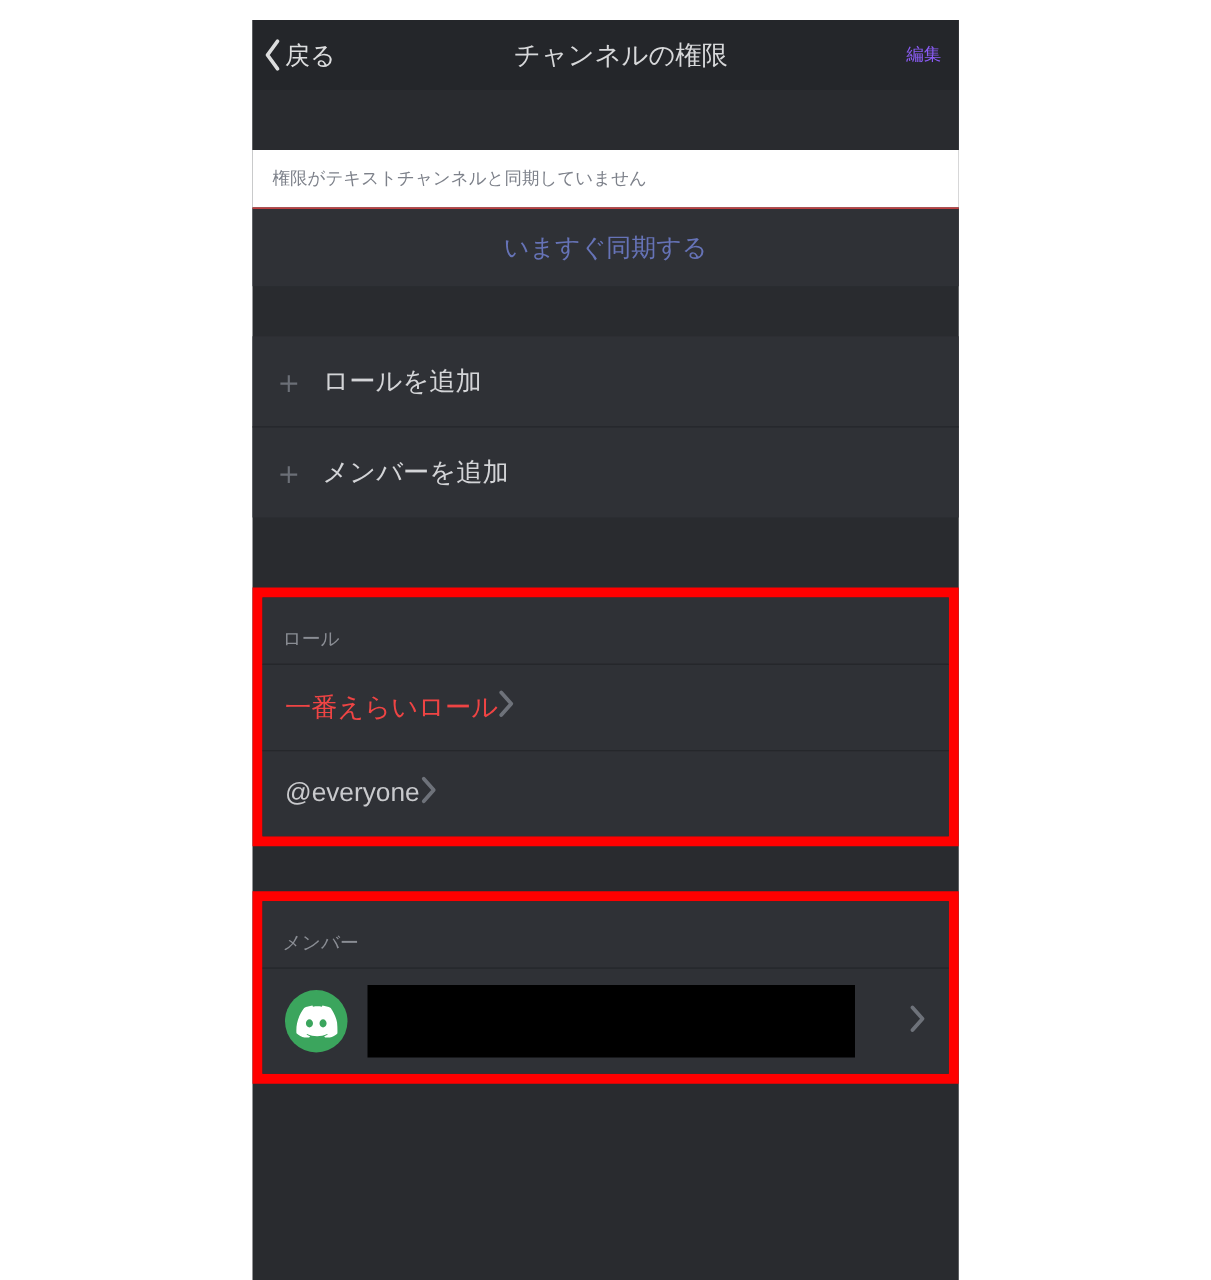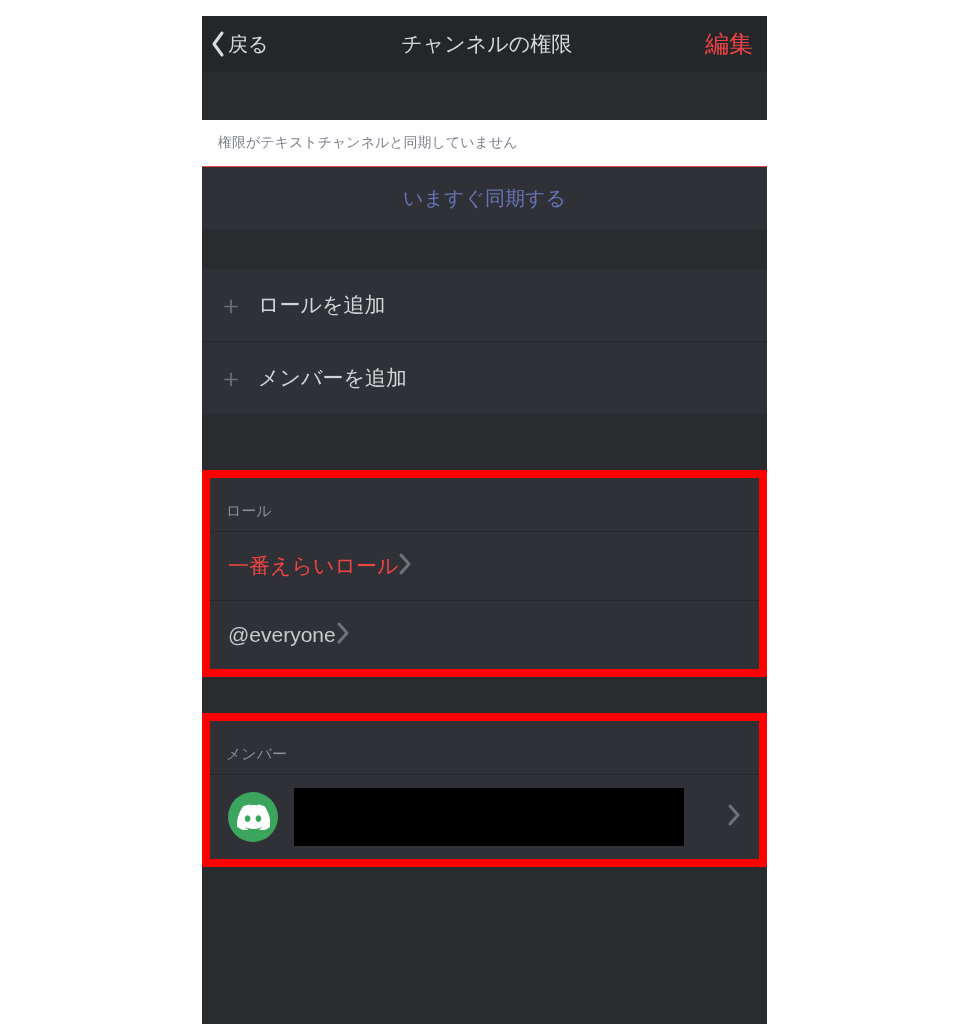--- a/index.html
+++ b/index.html
@@ -1,21 +1,21 @@
 <!DOCTYPE html>
 <html><head>
 <meta charset="utf-8">
 <style>
   html,body{margin:0;padding:0;background:#fff;font-family:-apple-system,"Hiragino Sans","Hiragino Kaku Gothic ProN",Meiryo,sans-serif;}
   .phone{width:565px;margin:16px auto;background:#292b2f;min-height:1024px;color:#dcddde;}
   .header{height:56px;background:#24262a;display:flex;align-items:center;justify-content:space-between;padding:0 14px 0 8px;}
   .back{display:flex;align-items:center;gap:2px;color:#dcddde;font-size:20px;}
   .back svg{width:16px;height:28px;}
   .title{font-size:21px;color:#d7d8da;}
-  .edit{font-size:24px;color:#ef4444;}
+  .edit{font-size:14px;color:#8b5cf6;}
   .section-gap{height:48px;background:#292b2f;}
   .notice{background:#ffffff;padding:14px 16px;color:#7d818a;font-size:14px;}
   .sync{background:#2f3136;height:62px;display:flex;align-items:center;justify-content:center;color:#6673b7;font-size:20px;border-top:1px solid #ef4444;}
   .gap2{height:40px;}
   .addrow{background:#2f3136;height:72px;display:flex;align-items:center;gap:18px;padding:0 16px;font-size:21px;color:#d3d4d7;}
   .addrow + .addrow{border-top:1px solid #25272b;}
   .plus{color:#6b6f77;font-size:26px;font-weight:300;width:22px;text-align:center;}
   .gap3{height:56px;}
   .redbox{border:8px solid #ff0000;}
   .secthead{background:#2f3136;padding:24px 16px 10px;color:#8a8d94;font-size:15px;}

